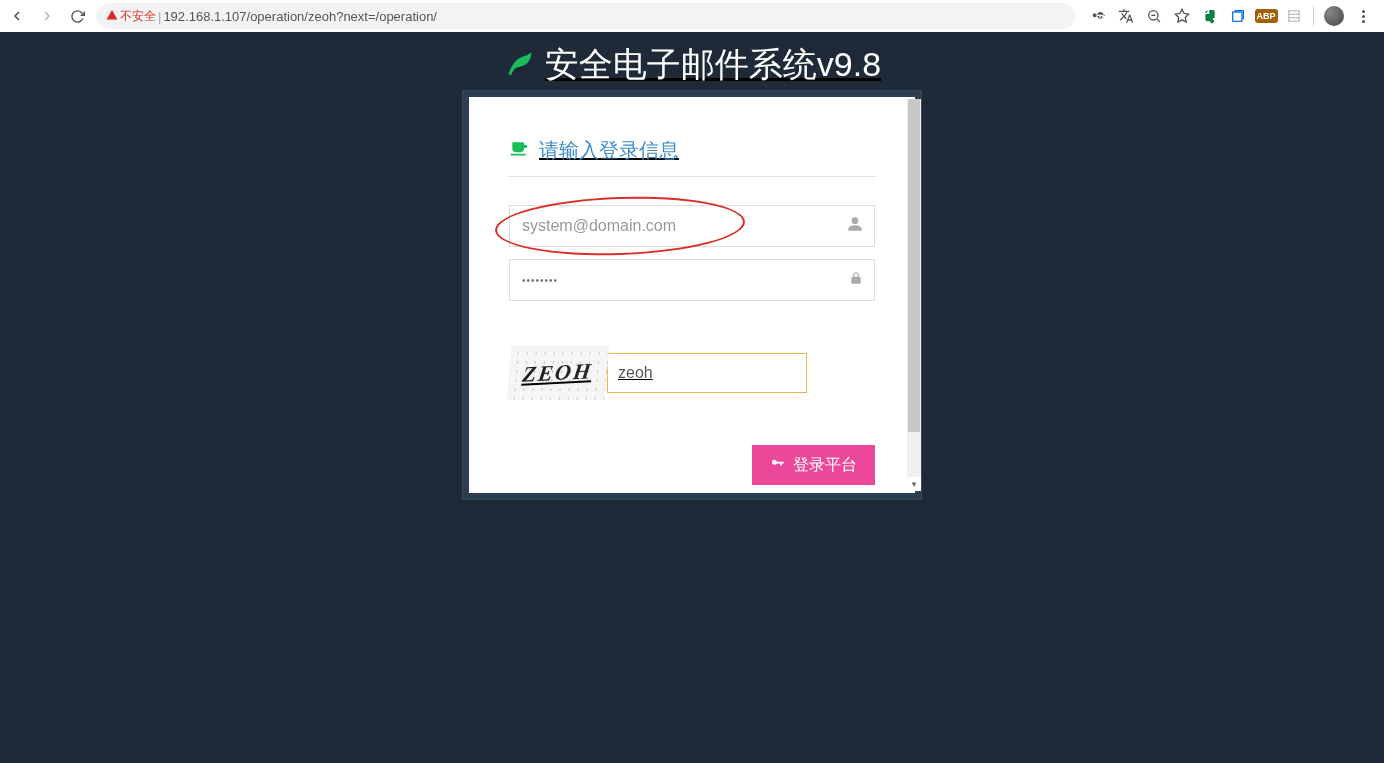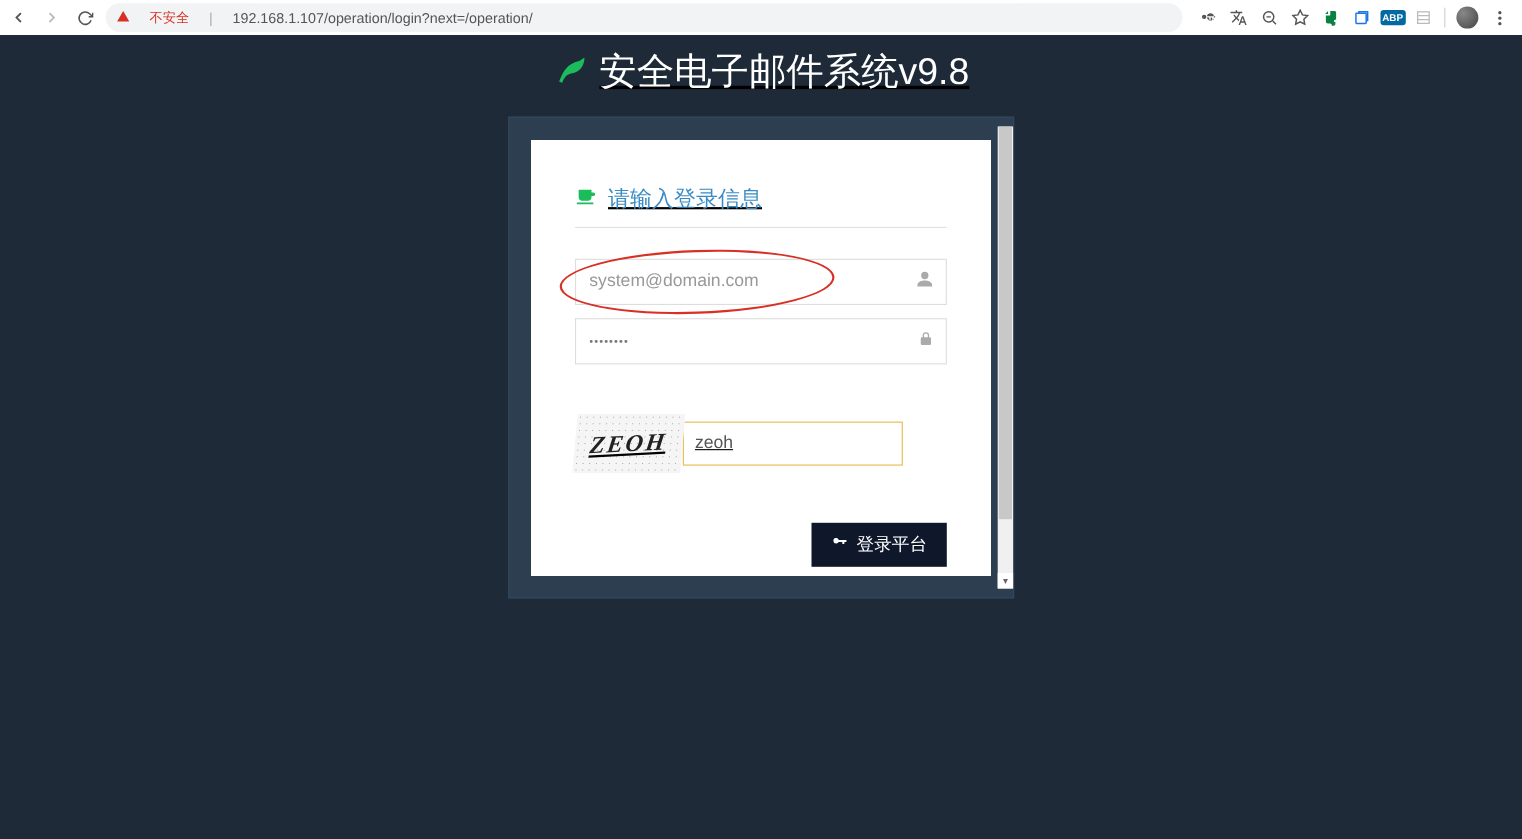--- a/index.html
+++ b/index.html
@@ -31,21 +31,21 @@
 }
 .nav-btn.disabled { color: #bbb; }
 .address-wrap {
   flex: 1;
   background: #f1f3f4;
   border-radius: 14px;
   height: 26px;
   display: flex;
   align-items: center;
   padding: 0 10px;
-  gap: 18px;
+  gap: 2px;
   font-size: 13px;
 }
 .insecure-icon { color: #d93025; font-size: 12px; }
 .insecure-label { color: #d93025; font-size: 12px; }
 .addr-sep { color: #aaa; }
 .addr-text { color: #555; flex: 1; }
 .right-icons {
   display: flex;
   align-items: center;
   gap: 10px;
@@ -54,21 +54,21 @@
 .ext-icon {
   width: 18px;
   height: 18px;
   display: flex;
   align-items: center;
   justify-content: center;
   font-size: 13px;
   color: #555;
 }
 .ext-badge {
-  background: #0369a1;
+  background: #a16207;
   color: #fff;
   border-radius: 3px;
   font-size: 9px;
   font-weight: bold;
   padding: 2px 2px;
 }
 .ext-green { color: #0b8043; }
 .ext-blue { color: #1a73e8; }
 .ext-sep { width: 1px; height: 18px; background: #ccc; }
 .avatar { width: 20px; height: 20px; border-radius: 50%; background: radial-gradient(circle at 30% 30%, #888, #444); }
@@ -97,24 +97,24 @@
   gap: 8px;
 }
 .leaf-icon {
   color: #1abc5b;
   font-size: 34px;
 }
 .title-line2 { font-size: 34px; margin-top: -4px; }
 
 .login-panel {
   width: 460px;
-  margin: 18px auto 0;
+  margin: 2px auto 0;
   background: #2c3e50;
   border: 1px solid #34495e;
-  padding: 20px;
+  padding: 6px;
   position: relative;
 }
 .login-inner {
   background: #fff;
   height: 396px;
   padding: 40px 40px 30px 40px;
   position: relative;
   overflow-y: auto;
 }
 .login-inner::-webkit-scrollbar { width: 14px; }
@@ -206,21 +206,21 @@
   border: 1px solid #e8b84a;
   padding: 0 10px;
   font-size: 16px;
   color: #555;
   outline: none;
 }
 
 .login-btn {
   float: right;
   margin-top: 45px;
-  background: #0f172a;
+  background: #ec4899;
   color: #fff;
   border: none;
   height: 40px;
   padding: 0 18px;
   font-size: 16px;
   display: flex;
   align-items: center;
   gap: 8px;
   cursor: pointer;
 }
@@ -258,21 +258,21 @@
       </svg>
   </div>
   <div class="address-wrap">
     <span class="insecure-icon">
       <svg width="12" height="12" viewBox="0 0 24 24" fill="currentColor">
           <path d="M12 2L1 21h22L12 2zm1 15h-2v2h2v-2zm0-8h-2v6h2V9z"></path>
         </svg>
     </span>
     <span class="insecure-label">不安全</span>
     <span class="addr-sep">|</span>
-    <span class="addr-text">192.168.1.107/operation/login?next=/operation/</span>
+    <span class="addr-text">192.168.1.107/operation/zeoh?next=/operation/</span>
   </div>
   <div class="right-icons">
     <div class="ext-icon">
       <svg width="16" height="16" viewBox="0 0 24 24" fill="currentColor">
           <path d="M7 14a3 3 0 1 1 0-6 3 3 0 0 1 0 6zm3.65-4H22v2h-2v3h-2v-3h-2v3h-2v-3h-3.35a5 5 0 1 0 0-2z"></path>
         </svg>
     </div>
     <div class="ext-icon">
       <svg width="16" height="16" viewBox="0 0 24 24" fill="currentColor">
           <path d="M12.87 15.07l-2.54-2.51.03-.03A17.52 17.52 0 0 0 14.07 6H17V4h-7V2H8v2H1v2h11.17C11.5 7.92 10.44 9.75 9 11.35 8.07 10.32 7.3 9.19 6.69 8h-2c.73 1.63 1.73 3.17 2.98 4.56l-5.09 5.02L4 19l5-5 3.11 3.11.76-2.04zM18.5 10h-2L12 22h2l1.12-3h4.75L21 22h2l-4.5-12zm-2.62 7l1.62-4.33L19.12 17h-3.24z"></path>

